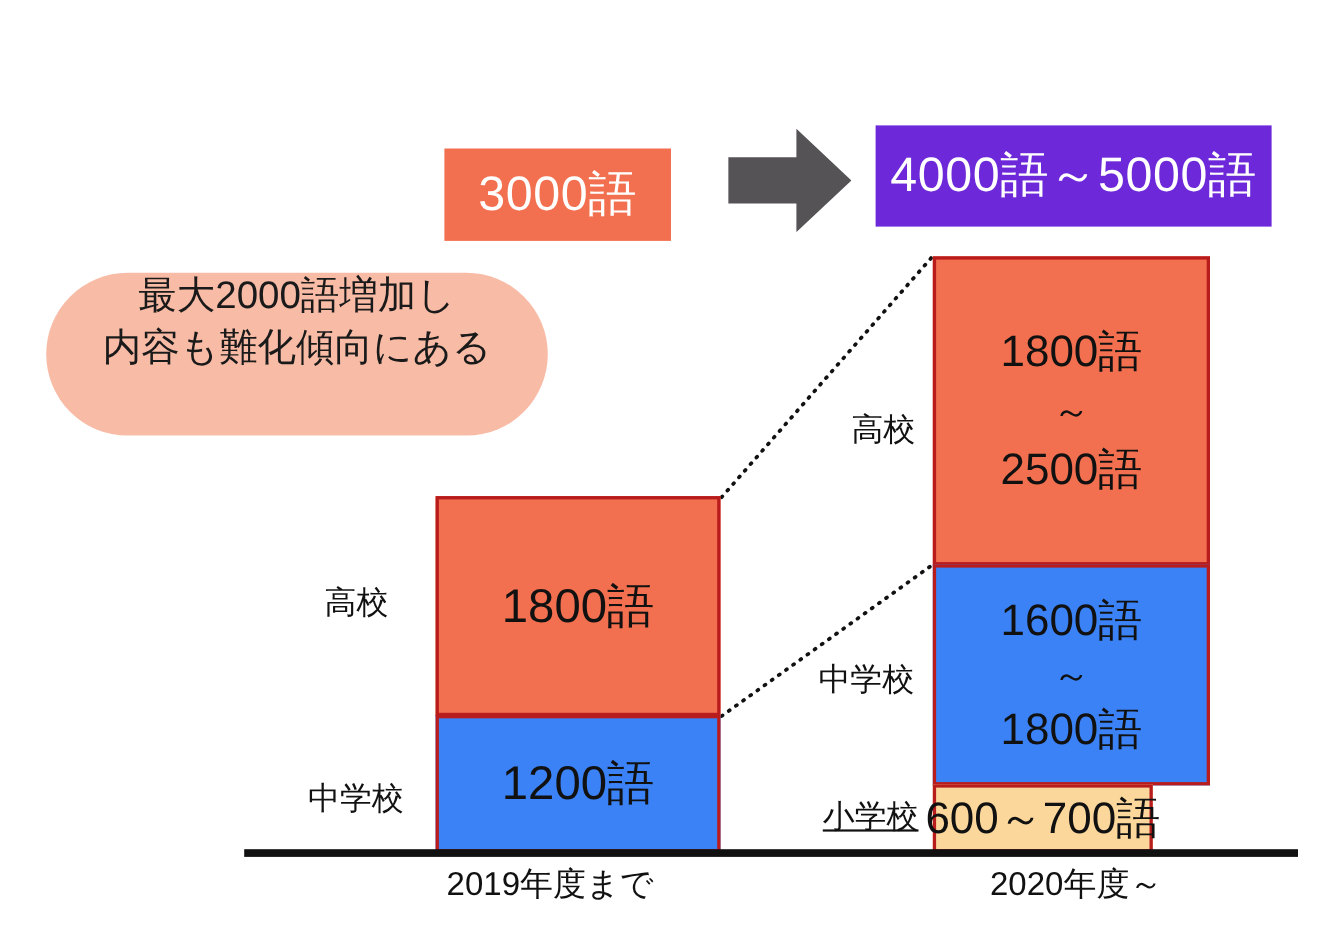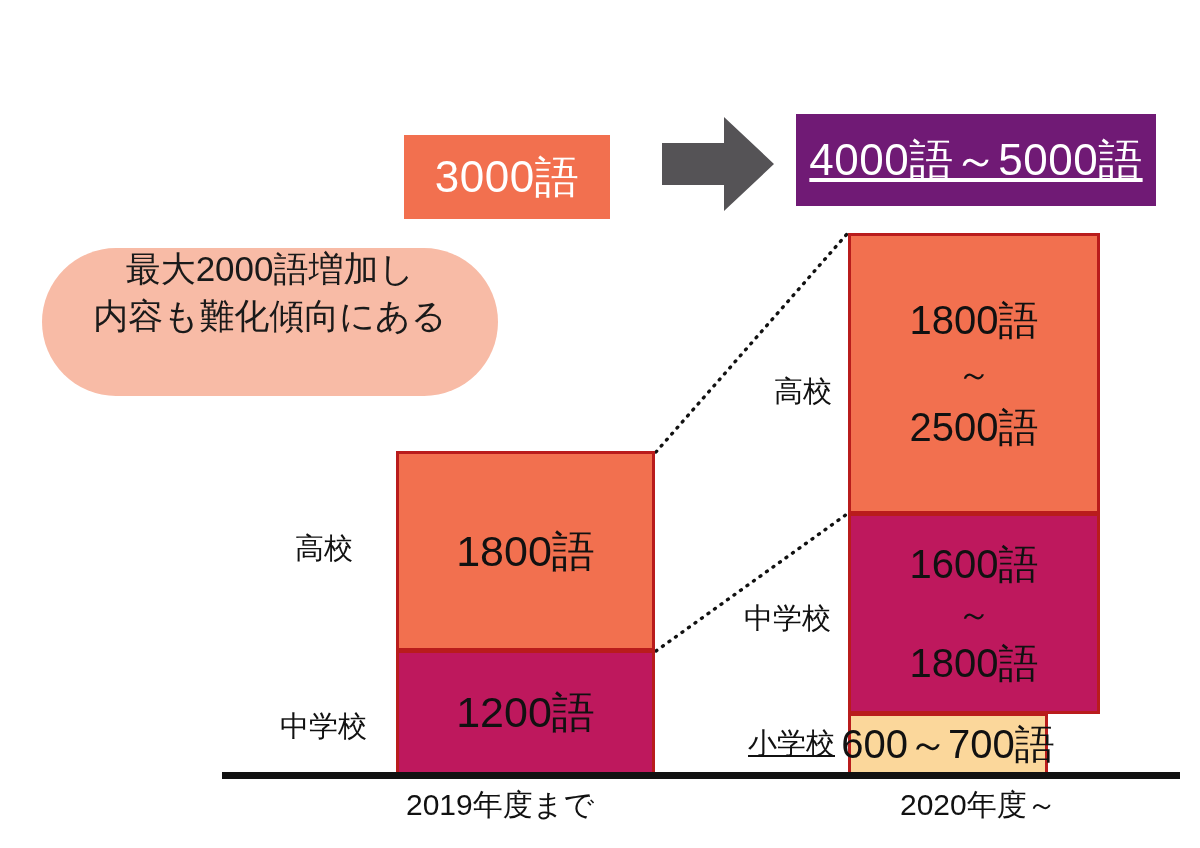--- a/index.html
+++ b/index.html
@@ -37,22 +37,21 @@
     width: 206px;
     height: 84px;
     background: #F2704F;
     margin-top: 21px;
   }
   #banner-after {
     left: 796px;
     top: 114px;
     width: 360px;
     height: 92px;
-    background: #701a75;
-    text-decoration: underline;
+    background: #6d28d9;
   }
 
   
   #arrow-right-icon {
     position: absolute;
     left: 662px;
     top: 117px;
     width: 112px;
     height: 94px;
   }
@@ -97,21 +96,21 @@
     border: 3px solid #b91c1c;
     display: flex;
     flex-direction: column;
     align-items: center;
     justify-content: center;
     color: #111111;
     line-height: 1.12;
     white-space: nowrap;
   }
   .seg.orange  { background: #F2704F; }
-  .seg.pink    { background: #be185d; }
+  .seg.pink    { background: #3b82f6; }
   .seg.yellow  { background: #FBD79B; }
 
   
   #left-hs {
     left: 396px; top: 451px; width: 259px; height: 200px;
     font-size: 43px;
   }
   #left-jhs {
     left: 396px; top: 650px; width: 259px; height: 125px;
     font-size: 43px;

